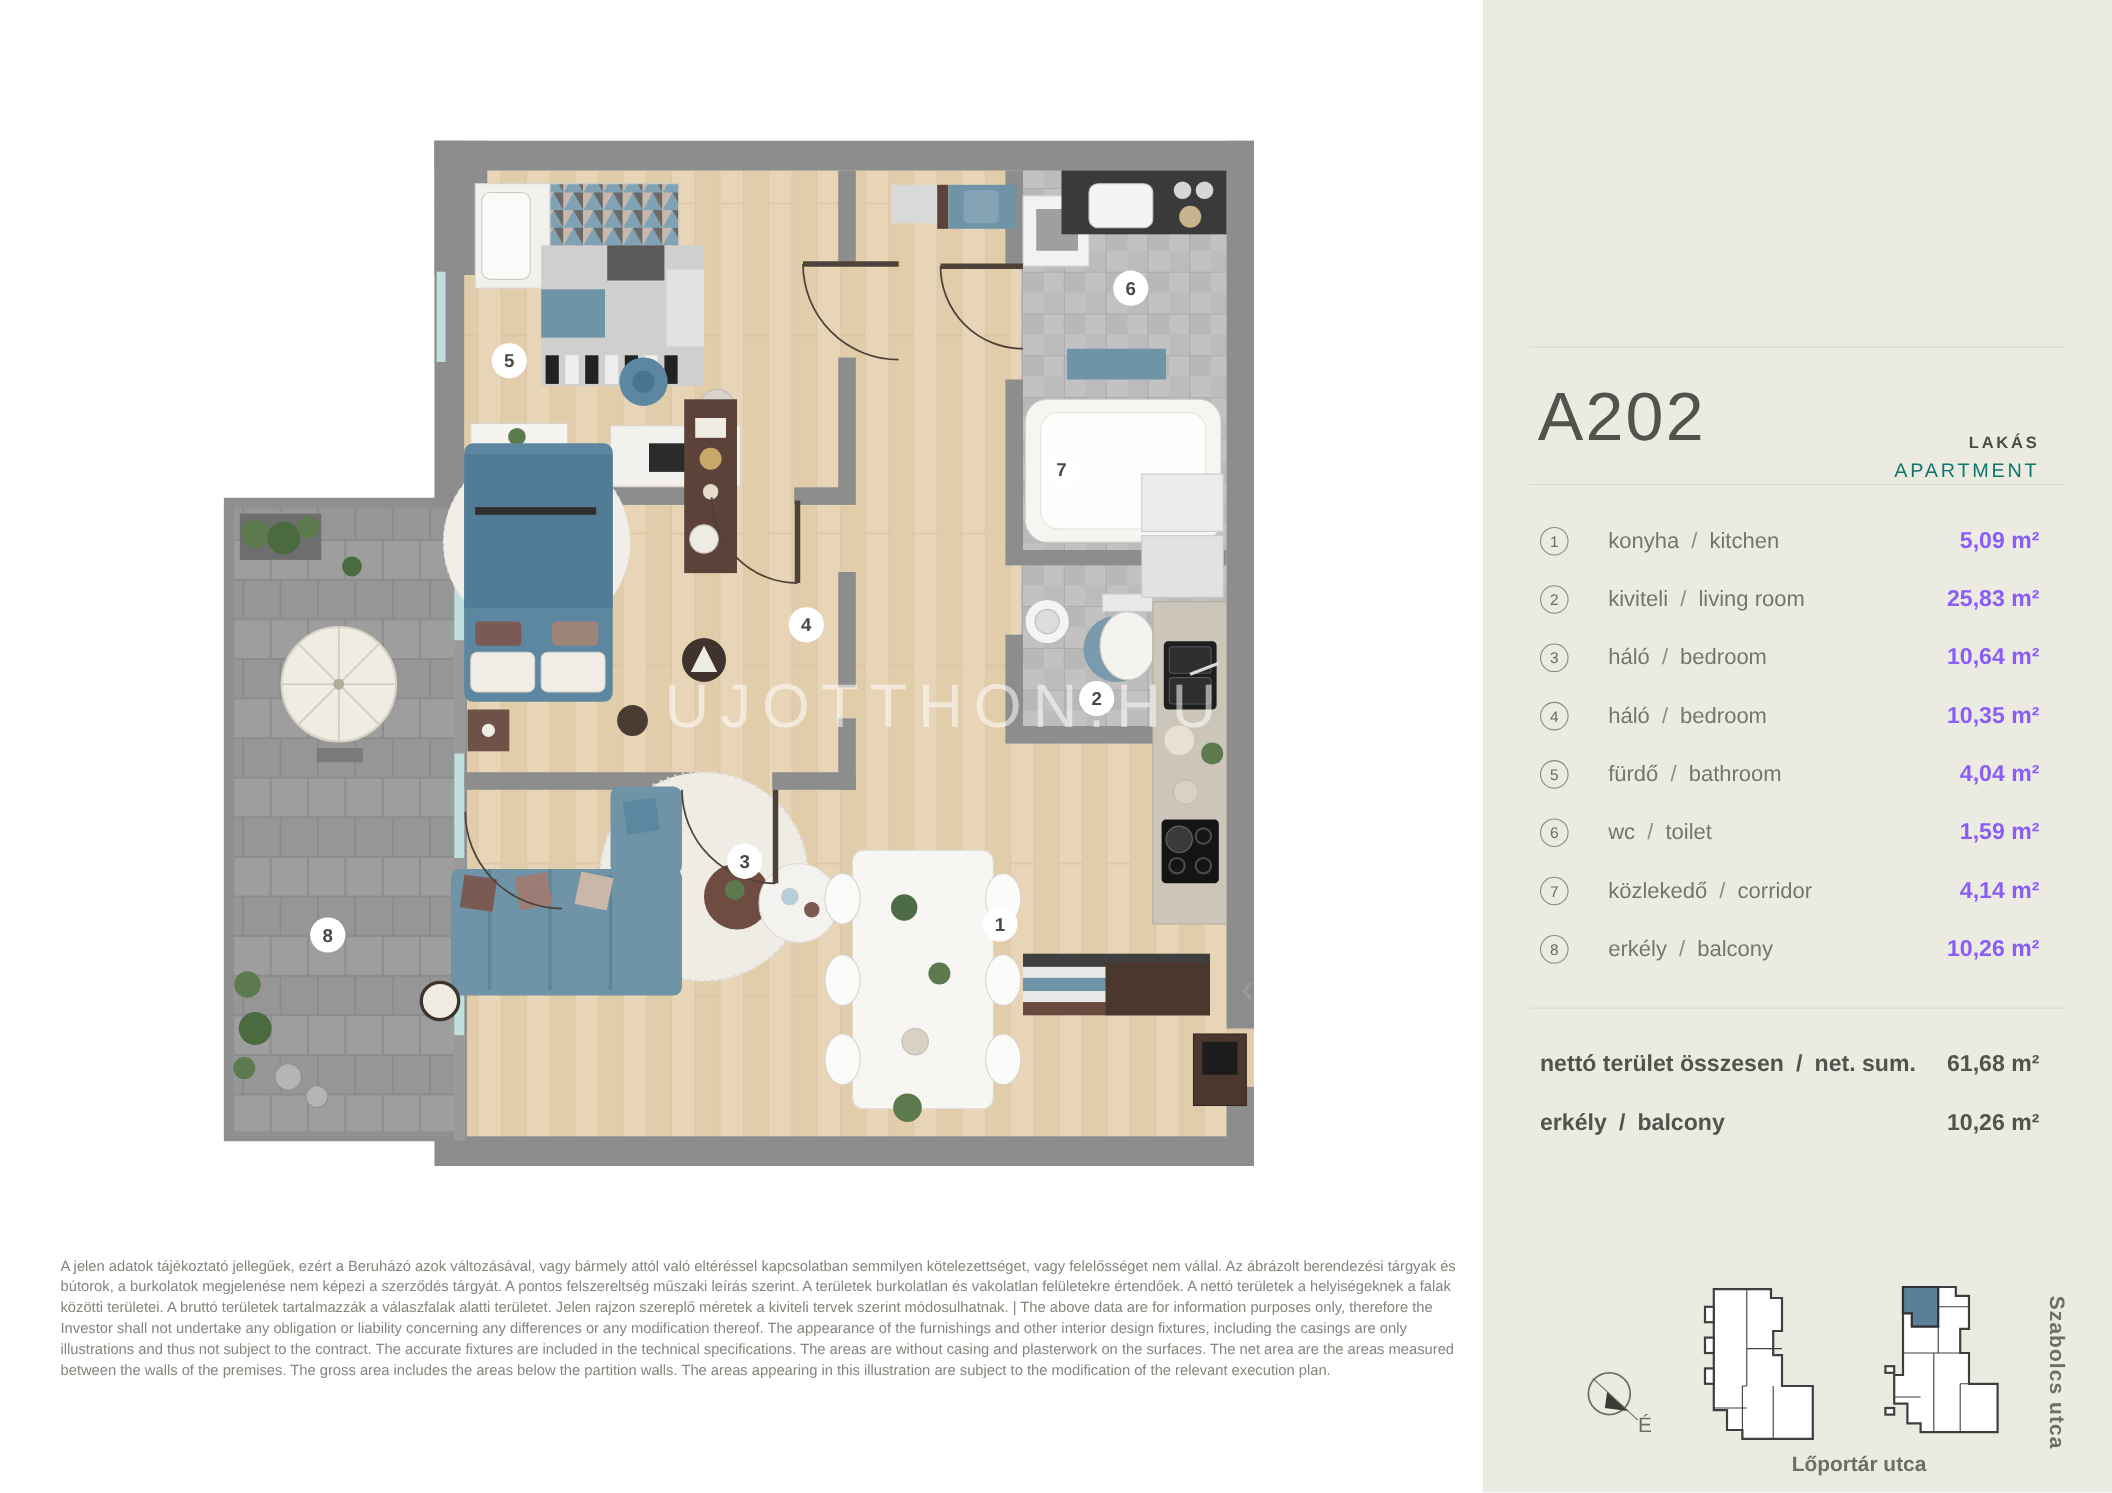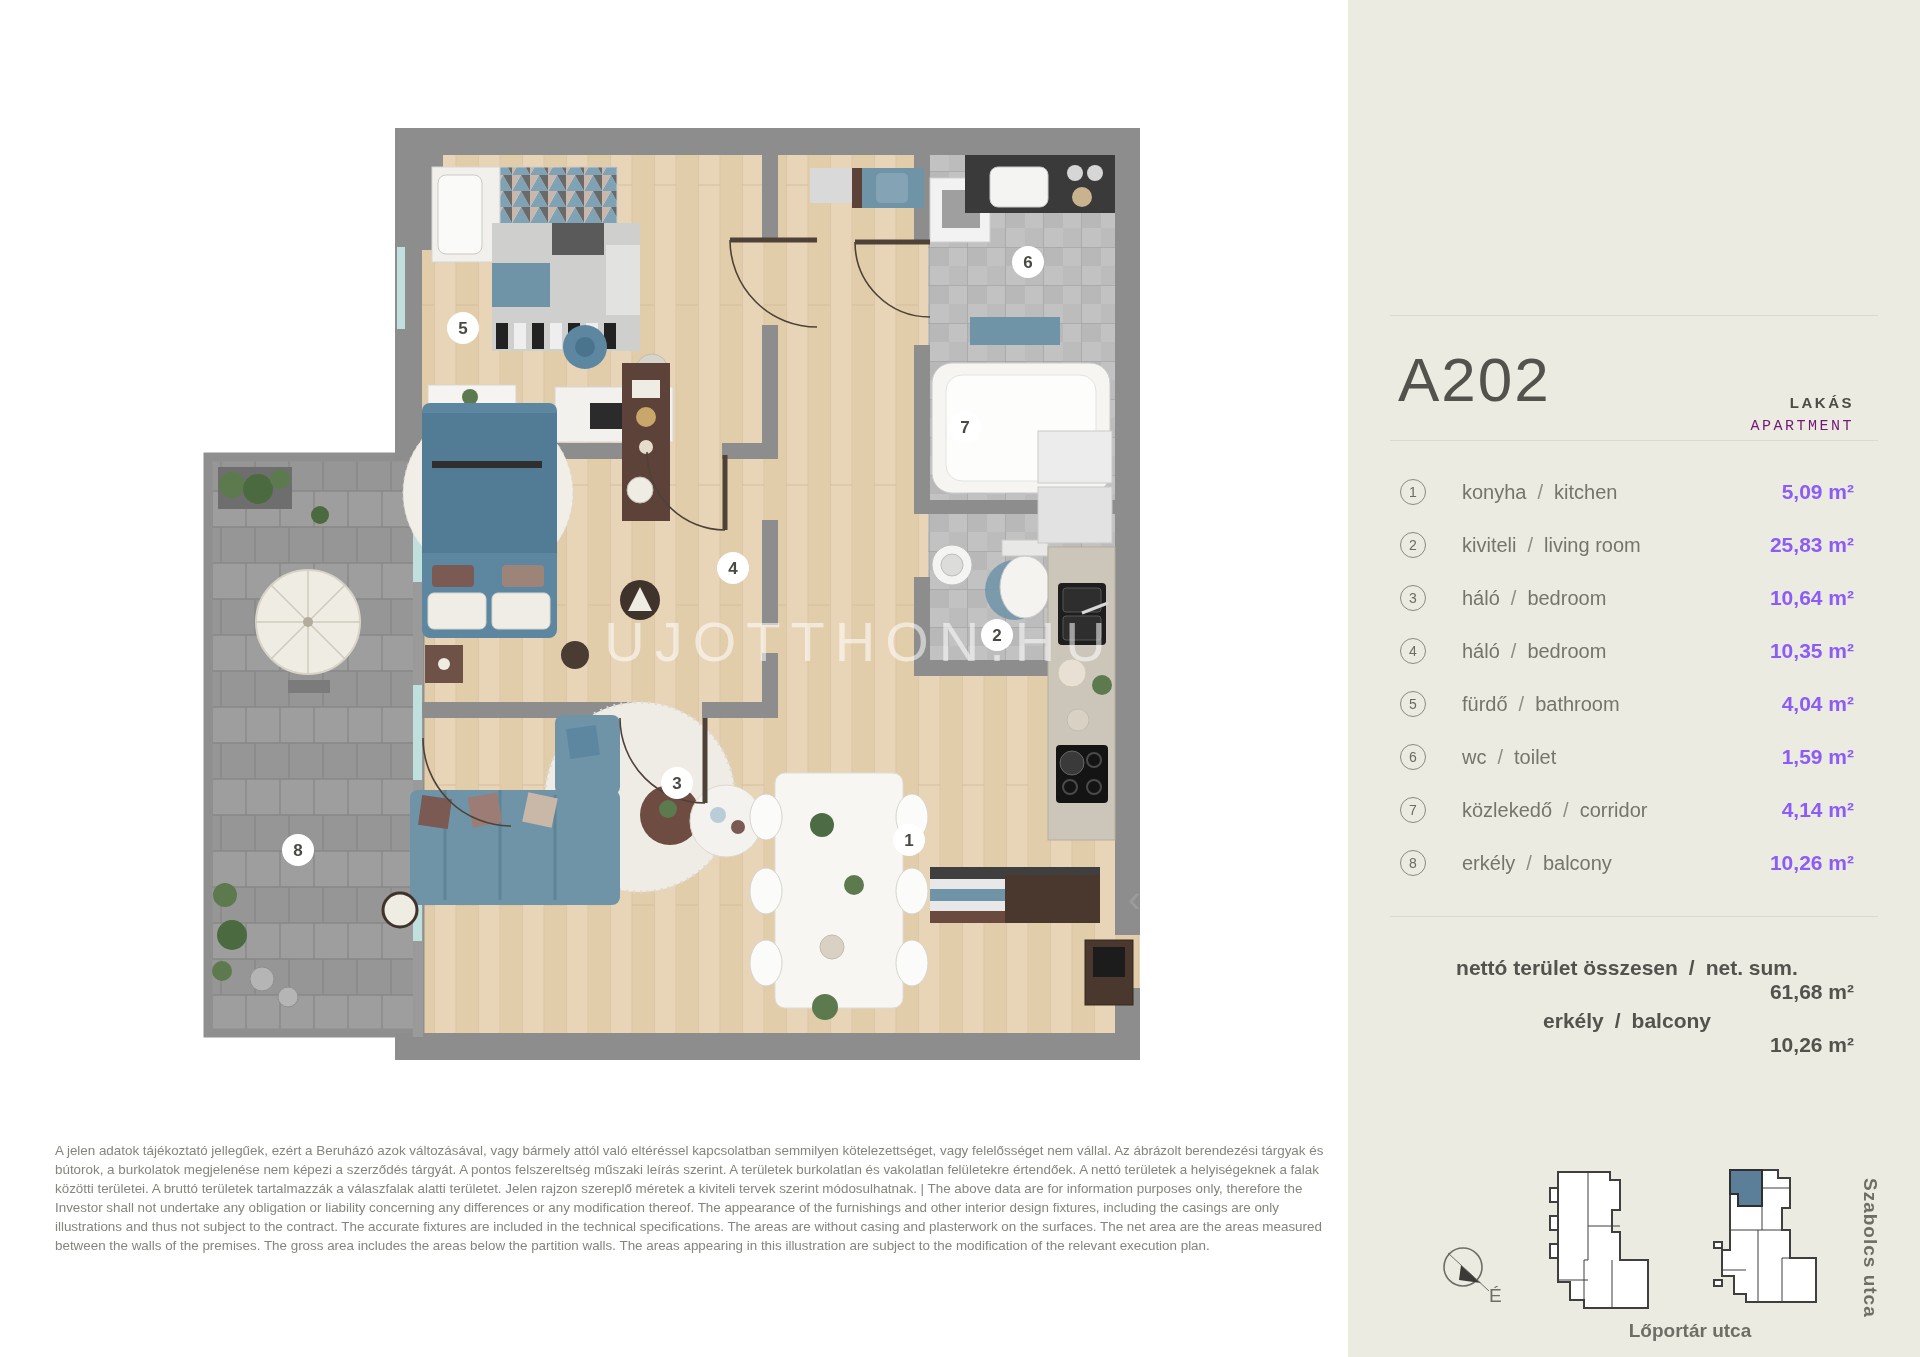--- a/index.html
+++ b/index.html
@@ -10,32 +10,32 @@
   .chevron{position:absolute;left:1128px;top:880px;font-size:38px;line-height:38px;
            color:#9b9b9b;cursor:pointer;user-select:none;font-weight:300;}
   
   .sidebar{position:absolute;left:1348px;top:0;width:572px;height:1357px;background:#ecebe2;}
   .divider{position:absolute;left:42px;right:42px;height:1px;background:#dbd9cd;}
   .d1{top:315px}.d2{top:440px}.d3{top:916px}
   .unit-id{position:absolute;left:50px;top:344px;font-size:62px;font-weight:300;
            letter-spacing:2px;color:#53524c;}
   .unit-type{position:absolute;right:66px;top:362px;text-align:right;margin-top:32px;}
   .unit-type .hu{font-size:15px;font-weight:bold;letter-spacing:2.5px;color:#4c4b45;}
-  .unit-type .en{font-size:15px;letter-spacing:2.5px;color:#701a75;margin-top:7px;font-family:Liberation Mono, monospace;}
+  .unit-type .en{font-size:18px;letter-spacing:2.5px;color:#0f766e;margin-top:7px;}
   .room-list{position:absolute;left:52px;right:66px;top:479px;}
   .room-row{display:flex;align-items:center;height:26px;margin-bottom:27px;}
   .circ{flex:0 0 26px;width:26px;height:26px;border:1.5px solid #8a8983;border-radius:50%;
         box-sizing:border-box;font-size:14px;color:#6b6a63;display:flex;align-items:center;
         justify-content:center;}
   .room-names{margin-left:36px;font-size:20px;color:#76756c;}
   .sl{margin:0 11px;color:#8f8e85;}
   .room-area{margin-left:auto;font-size:21px;font-weight:bold;color:#8b5cf6;}
   .totals{position:absolute;left:52px;right:66px;top:956px;}
   .total-row{display:flex;align-items:center;height:24px;margin-bottom:29px;
-             font-size:21px;font-weight:bold;color:#53524c;flex-direction:column;}
+             font-size:21px;font-weight:bold;color:#53524c;}
   .total-row .sl{font-weight:bold;color:#53524c;}
   .total-area{margin-left:auto;}
   .minimap{position:absolute;left:0;top:1130px;width:572px;height:227px;}
   
   .disclaimer{position:absolute;left:55px;top:1141px;width:1272px;font-size:13.4px;
               line-height:19px;color:#85847d;}
 </style>
 </head>
 <body>
 

